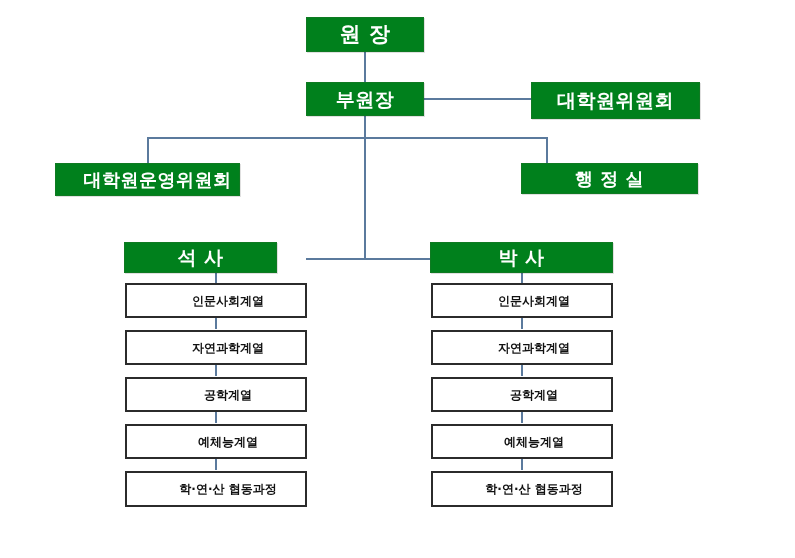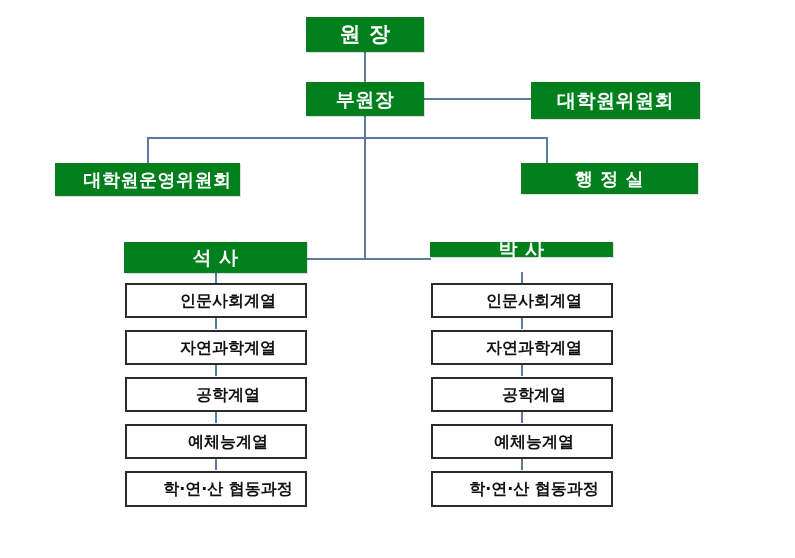--- a/index.html
+++ b/index.html
@@ -50,21 +50,21 @@
   
   .node-white {
     position: absolute;
     box-sizing: border-box;
     background: #ffffff;
     color: #111111;
     border: 2px solid #2b2b2b;
     display: flex;
     align-items: center;
     justify-content: center;
-    font-size: 16px;
+    font-size: 12px;
     font-weight: bold;
     text-align: center;
     line-height: 1;
     padding-left: 24px;
   }
 </style>
 </head>
 <body>
 
 <div id="org-chart">
@@ -100,23 +100,23 @@
   <div class="node-green t1" style="left:306px; top:17px; width:118px; height:35px;">원  장</div>
 
   <div class="node-green t2" style="left:306px; top:82px; width:118px; height:34px;">부원장</div>
 
   <div class="node-green t2" style="left:531px; top:82px; width:169px; height:37px;">대학원위원회</div>
 
   <div class="node-green t3" style="left:55px; top:163px; width:185px; height:33px;padding-left:20px;">대학원운영위원회</div>
 
   <div class="node-green t3" style="left:521px; top:163px; width:177px; height:31px;">행 정 실</div>
 
-  <div class="node-green t2" style="left:124px; top:242px; width:183px; height:31px;">석  사</div>
+  <div class="node-green t2" style="left:124px; top:242px; width:153px; height:31px;">석  사</div>
 
-  <div class="node-green t2" style="left:430px; top:242px; width:183px; height:15px;">박  사</div>
+  <div class="node-green t2" style="left:430px; top:242px; width:183px; height:31px;">박  사</div>
 
   <div class="node-white" style="left:125px; top:283px; width:182px; height:35px;">인문사회계열</div>
   <div class="node-white" style="left:125px; top:330px; width:182px; height:35px;">자연과학계열</div>
   <div class="node-white" style="left:125px; top:377px; width:182px; height:35px;">공학계열</div>
   <div class="node-white" style="left:125px; top:424px; width:182px; height:35px;">예체능계열</div>
   <div class="node-white" style="left:125px; top:471px; width:182px; height:36px;">학·연·산 협동과정</div>
 
   <div class="node-white" style="left:431px; top:283px; width:182px; height:35px;">인문사회계열</div>
   <div class="node-white" style="left:431px; top:330px; width:182px; height:35px;">자연과학계열</div>
   <div class="node-white" style="left:431px; top:377px; width:182px; height:35px;">공학계열</div>

